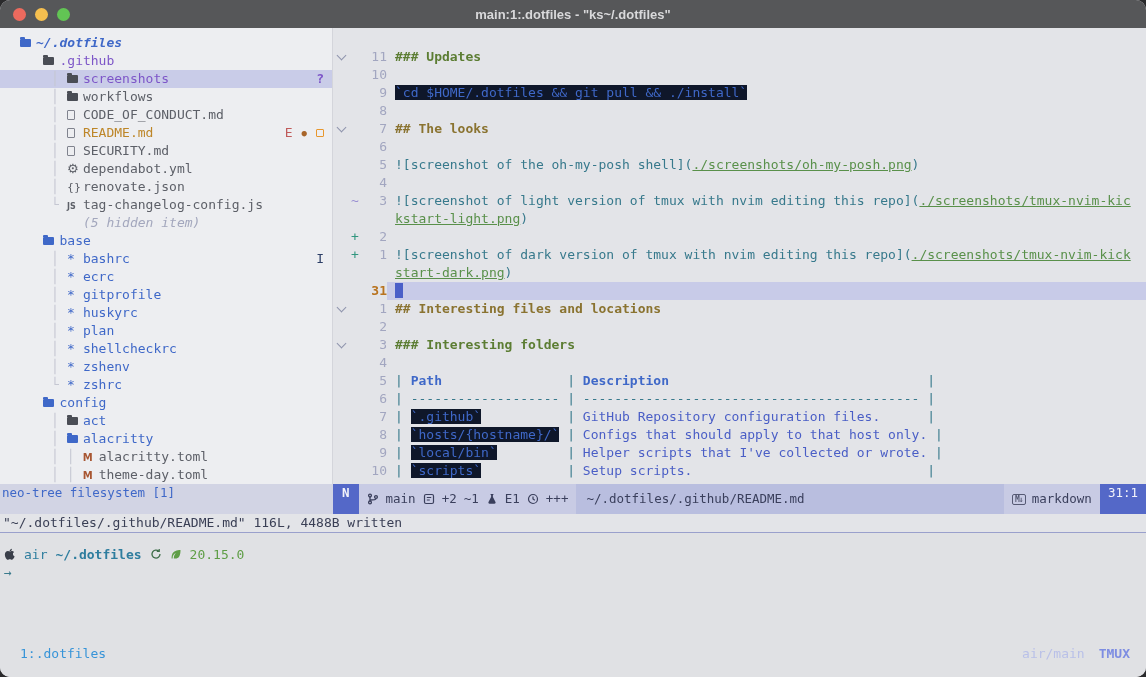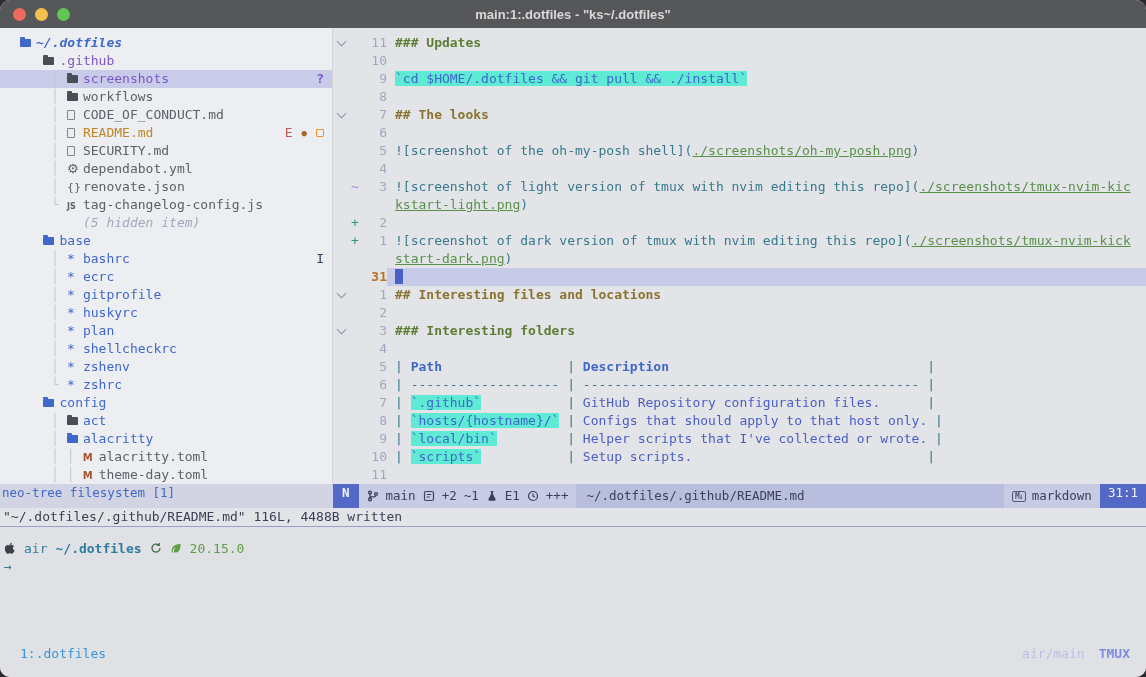--- a/index.html
+++ b/index.html
@@ -36,42 +36,42 @@
   .t-gray{color:#5d6068;}
   .t-amber{color:#bd8628;}
   .t-hidden{color:#a3a7bd;font-style:italic;}
   .marks{position:absolute;right:8px;top:0;height:18px;display:flex;gap:9px;align-items:center;}
   .m-purple{color:#7d56c8;font-weight:bold;}
   .m-red{color:#c05a5a;}
   .m-dot{color:#a8652a;font-size:9px;}
   .m-ink{color:#2c3e66;}
   .m-sq{width:8px;height:8px;border:1.5px solid #e8972e;border-radius:1px;display:inline-block;box-sizing:border-box;}
   
-  .editor{flex:1;background:#e3e4e8;padding-top:6px;overflow:hidden;}
+  .editor{flex:1;background:#e3e4e8;padding-top:20px;overflow:hidden;}
   .ed-row{height:18px;line-height:18px;display:flex;white-space:pre;}
   .ed-fold{width:16px;text-align:center;flex:0 0 auto;position:relative;}
   .chev{display:inline-block;width:6px;height:6px;border-right:1.5px solid #8f94ad;border-bottom:1.5px solid #8f94ad;transform:rotate(45deg);position:relative;top:-2px;}
   .ed-sign{width:12px;flex:0 0 auto;text-align:center;}
   .sg-add{color:#31967f;}
   .sg-chg{color:#9a8fd2;}
   .ed-num{width:26px;flex:0 0 auto;text-align:right;color:#a2a6c0;}
   .ed-num.cur{color:#b8731f;font-weight:bold;}
   .ed-text{flex:1;padding-left:8px;overflow:hidden;}
   .ed-row.cursorline .ed-text{background:#c8cbe8;}
   .s-h2{color:#8a7330;font-weight:bold;}
   .s-h3{color:#5c7d33;font-weight:bold;}
   .s-body{color:#37798c;}
   .s-link{color:#59904a;text-decoration:underline;}
   .s-p{color:#37798c;}
   .s-th{color:#3f68c8;font-weight:bold;}
   .s-td{color:#4a5ec6;}
-  .s-code{color:#3f68c8;background:#5eead4;}
+  .s-code{color:#3f68c8;background:#0f172a;}
   .cursor{display:inline-block;width:8px;height:15px;background:#4a5fc8;vertical-align:middle;position:relative;top:-1px;}
   
-  .status-row{display:flex;height:24px;flex:0 0 auto;font-size:12.5px;}
+  .status-row{display:flex;height:30px;flex:0 0 auto;font-size:12.5px;}
   .neotree-status{width:333px;background:#d2d4e4;color:#3f68c8;line-height:18px;padding-left:2px;box-sizing:border-box;}
   .lualine{flex:1;display:flex;align-items:stretch;color:#3a3f5c;}
   .ll-mode{background:#5468c8;color:#f2f3fa;font-weight:bold;padding:0 9px;line-height:18px;}
   .ll-b{background:#c8cbe4;display:flex;align-items:center;gap:7px;padding:0 8px;line-height:18px;}
   .ll-c{background:#b9bedf;flex:1;display:flex;align-items:center;padding:0 10px;line-height:18px;color:#3a3f5c;}
   .ll-ft{background:#c8cbe4;display:flex;align-items:center;gap:6px;padding:0 8px;line-height:18px;}
   .ll-pos{background:#5468c8;color:#f2f3fa;font-weight:normal;padding:0 8px;line-height:18px;}
   .ll-icon{width:12px;height:12px;flex:0 0 auto;}
   .md-ic{font-size:8px;font-weight:bold;color:#565a74;border:1px solid #565a74;border-radius:2px;padding:0 2px;line-height:9px;letter-spacing:-1px;}
   

